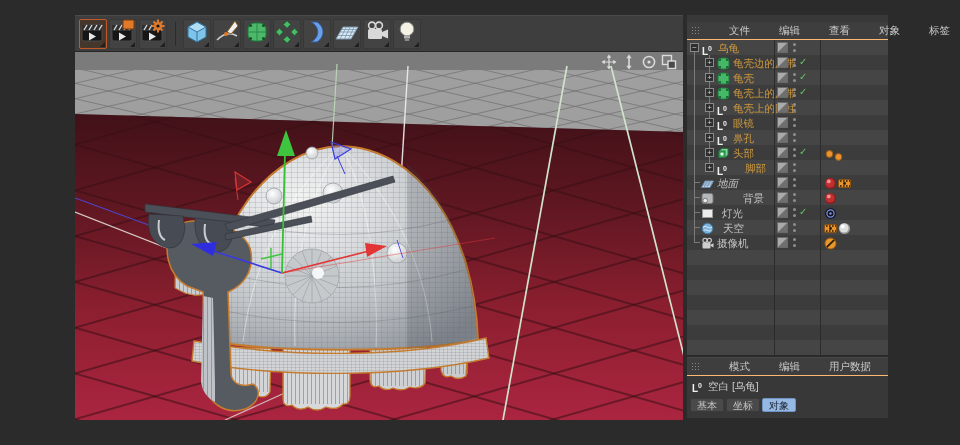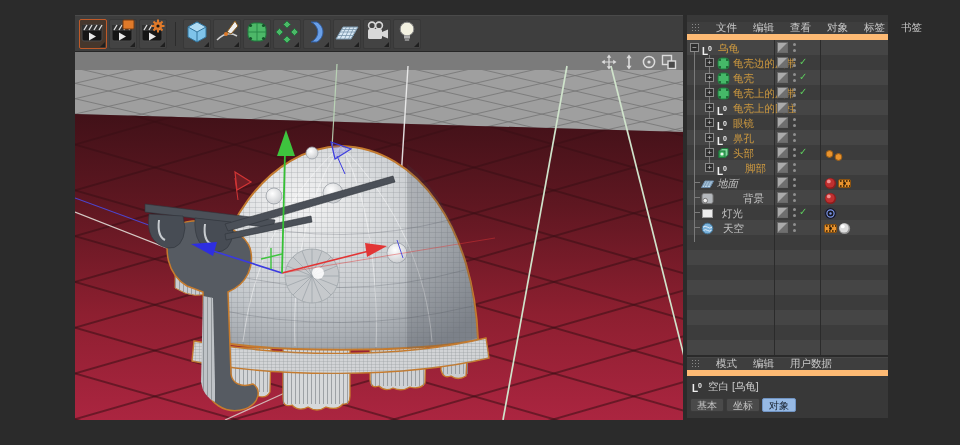--- a/index.html
+++ b/index.html
@@ -16,22 +16,22 @@
   .tgroupgap{width:14px;height:30px;position:relative;}
   .tgroupgap::before{content:"";position:absolute;left:6px;top:3px;width:1px;height:24px;background:#2c2c2c;}
 
   
   .viewport{position:absolute;left:75px;top:52px;width:608px;height:368px;background:#7b7b7b;overflow:hidden;}
   .navicons{position:absolute;top:2px;right:6px;display:flex;gap:4px;z-index:5;}
   .navicons .nic{width:16px;height:16px;display:flex;align-items:center;justify-content:center;}
 
   
   .rpanel{position:absolute;left:687px;top:15px;width:201px;height:403px;background:#383838;}
-  .menubar{position:absolute;left:0;width:201px;height:18px;background:#3e3e3e;border-bottom:6px solid #fdba74;
-           display:flex;align-items:center;gap:16px;padding-left:4px;}
+  .menubar{position:absolute;left:0;width:201px;height:18px;background:#3e3e3e;border-bottom:1px solid #fdba74;
+           display:flex;align-items:center;gap:29px;padding-left:4px;}
   .menubar .mitem{font-size:10.5px;color:#c9c9c9;white-space:nowrap;}
   .handle{width:9px;height:10px;background-image:radial-gradient(#8a8a8a 0.8px,transparent 0.9px);background-size:3px 3px;flex:0 0 auto;}
   .tree{position:absolute;left:0;top:25px;width:201px;height:315px;overflow:hidden;background:#383838;}
   .stripe{position:absolute;left:0;width:201px;height:15px;}
   .stripe.even{background:#454545;}
   .stripe.odd{background:#3c3c3c;}
   .colsep{position:absolute;top:0;width:1px;height:315px;background:#2b2b2b;z-index:3;}
   .treeline{position:absolute;background:#7a7a7a;z-index:2;}
   .trow{position:absolute;left:0;width:201px;height:15px;z-index:2;}
   .expandbox{position:absolute;top:3px;width:9px;height:9px;background:#2e2e2e;border:1px solid #8a8a8a;
@@ -520,20 +520,36 @@
               <rect x="0.5" y="2.5" width="12" height="8" rx="1.5" fill="#e8932e" stroke="#8a5210"></rect>
               <path d="M2,4 h1.6 M5,4 h1.6 M8,4 h1.6 M11,4 h1 M2,9 h1.6 M5,9 h1.6 M8,9 h1.6 M11,9 h1" stroke="#2a1a06" stroke-width="1.3"></path>
               <circle cx="6.5" cy="6.5" r="1.4" fill="#2a1a06"></circle>
             </svg></div>
           <div class="tag" style="left: 151px;"><svg width="13" height="13" viewBox="0 0 13 13">
               <circle cx="6.5" cy="6.5" r="5.6" fill="#9a9a9a"></circle>
               <circle cx="6" cy="6" r="4.6" fill="#dedede"></circle>
               <circle cx="4.8" cy="4.4" r="1.9" fill="#ffffff"></circle>
             </svg></div>
         </div>
+        <div class="trow" style="top: 195px;">
+          <div class="treeline" style="left: 7px; top: 7px; width: 6px; height: 1px;"></div>
+          <div class="ticon" style="left: 14px;"><svg width="13" height="13" viewBox="0 0 13 13">
+              <circle cx="4" cy="3.3" r="2.1" fill="none" stroke="#cfcfcf" stroke-width="1.1"></circle>
+              <circle cx="8.3" cy="3.3" r="2.1" fill="none" stroke="#cfcfcf" stroke-width="1.1"></circle>
+              <rect x="1.5" y="5.5" width="8" height="6" rx="1" fill="#cfcfcf"></rect>
+              <path d="M9.5,7.8 l3,-1.6 v4.2 l-3,-1.6 z" fill="#cfcfcf"></path>
+            </svg></div>
+          <div class="tlabel gray" style="left: 30px;">摄像机</div>
+          <div class="layerbox"></div>
+          <div class="vdots"></div>
+          <div class="tag" style="left: 137px;"><svg width="13" height="13" viewBox="0 0 13 13">
+              <circle cx="6.5" cy="6.5" r="5.6" fill="#e8972e" stroke="#8a5210"></circle>
+              <path d="M2.8,10.2 L10.2,2.8" stroke="#2a1c08" stroke-width="1.8"></path>
+            </svg></div>
+        </div>
       </div>
 
     <div class="splitter"></div>
 
     <div class="menubar" style="top:343px;" id="am-menu">
       <span class="handle"></span>
     <span class="mitem">模式</span>
         <span class="mitem">编辑</span>
         <span class="mitem">用户数据</span>
       </div>

